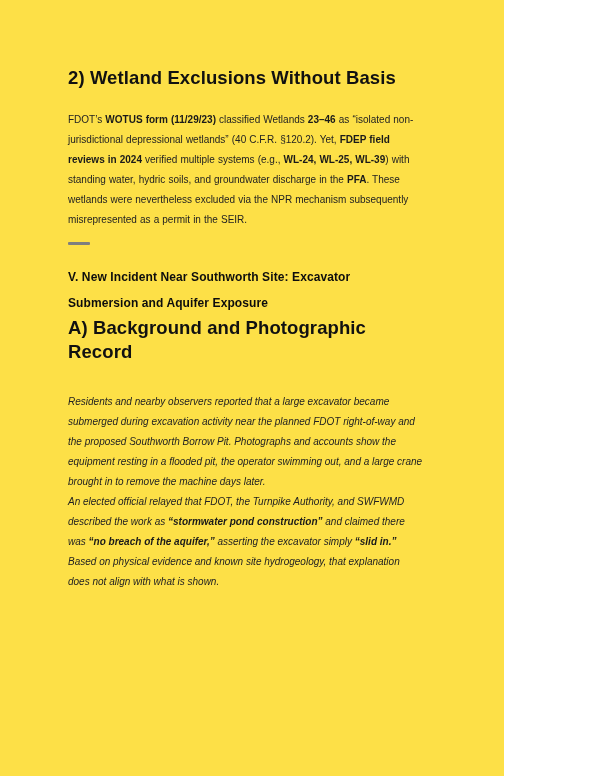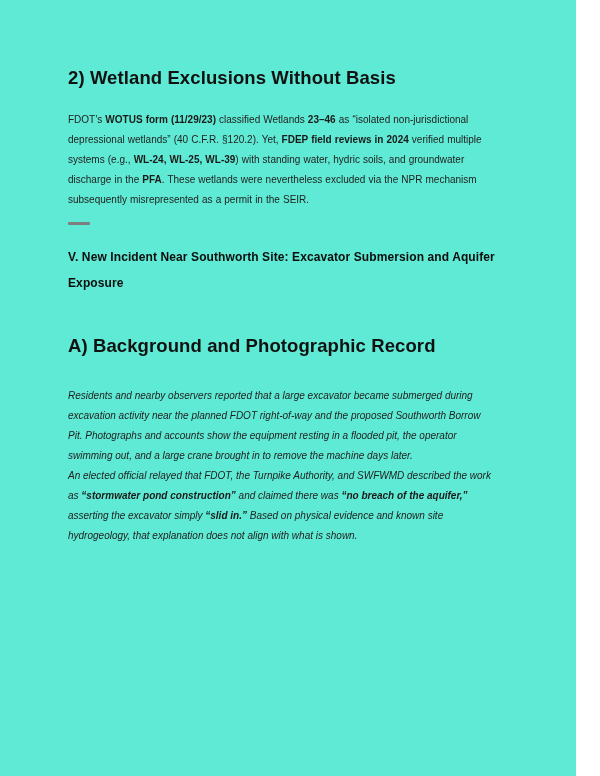--- a/index.html
+++ b/index.html
@@ -2,23 +2,23 @@
 <html><head>
 <meta charset="utf-8">
 <style>
   html, body {
     margin: 0;
     padding: 0;
     background: #ffffff;
   }
   .page {
     position: relative;
-    width: 576px;
+    width: 504px;
     height: 776px;
-    background: #5eead4;
+    background: #fde047;
     font-family: "Liberation Sans", "DejaVu Sans", sans-serif;
     color: #1e1e1e;
     overflow: hidden;
   }
   .content {
     padding: 66px 80px 0 68px; 
   }
   h2, h3, p {
     margin: 0;
     padding: 0;
@@ -53,21 +53,20 @@
   }
   h2.chapter-heading {
     margin-top: 19px;
     font-size: 12px;
     line-height: 26px;
     font-weight: 700;
     color: #0d0d0d;
     letter-spacing: 0.1px;
   }
   h3.sub-heading {
-    margin-top: 38px;
   }
   #par-background {
     margin-top: 28px;
     font-style: italic;
   }
   .footer {
     position: absolute;
     left: 0;
     right: 0;
     top: 716px;

